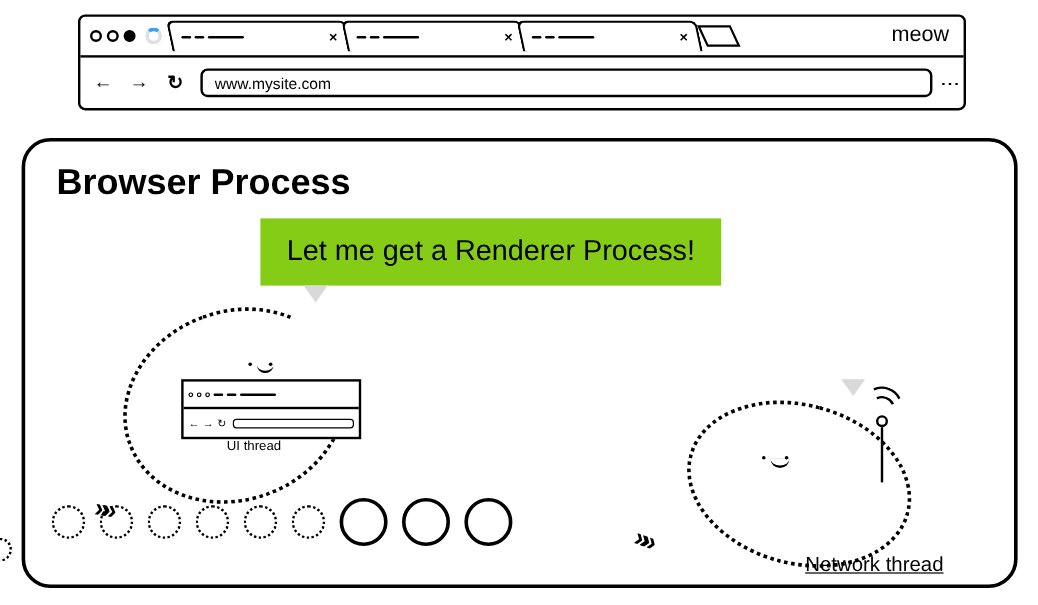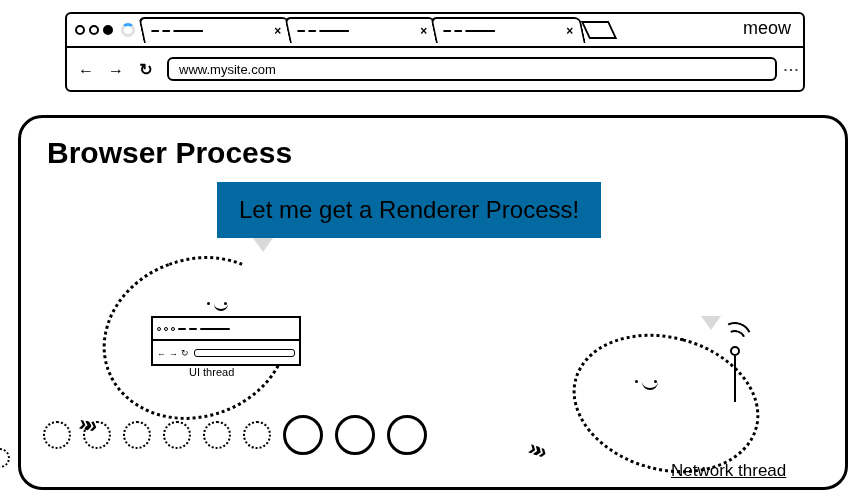--- a/index.html
+++ b/index.html
@@ -138,21 +138,21 @@
   }
   .process-title {
     position: absolute;
     top: 18px;
     left: 26px;
     font-size: 30px;
     font-weight: 600;
   }
   .speech {
     position: absolute;
-    background: #0369a1;
+    background: #84cc16;
     font-size: 24px;
     padding: 14px 22px;
   }
   .speech1 { top: 64px; left: 196px; }
   .speech2 { top: 142px; left: 384px; }
   .speech-tail {
     position: absolute;
     width: 0; height: 0;
     border-left: 10px solid transparent;
     border-right: 10px solid transparent;

